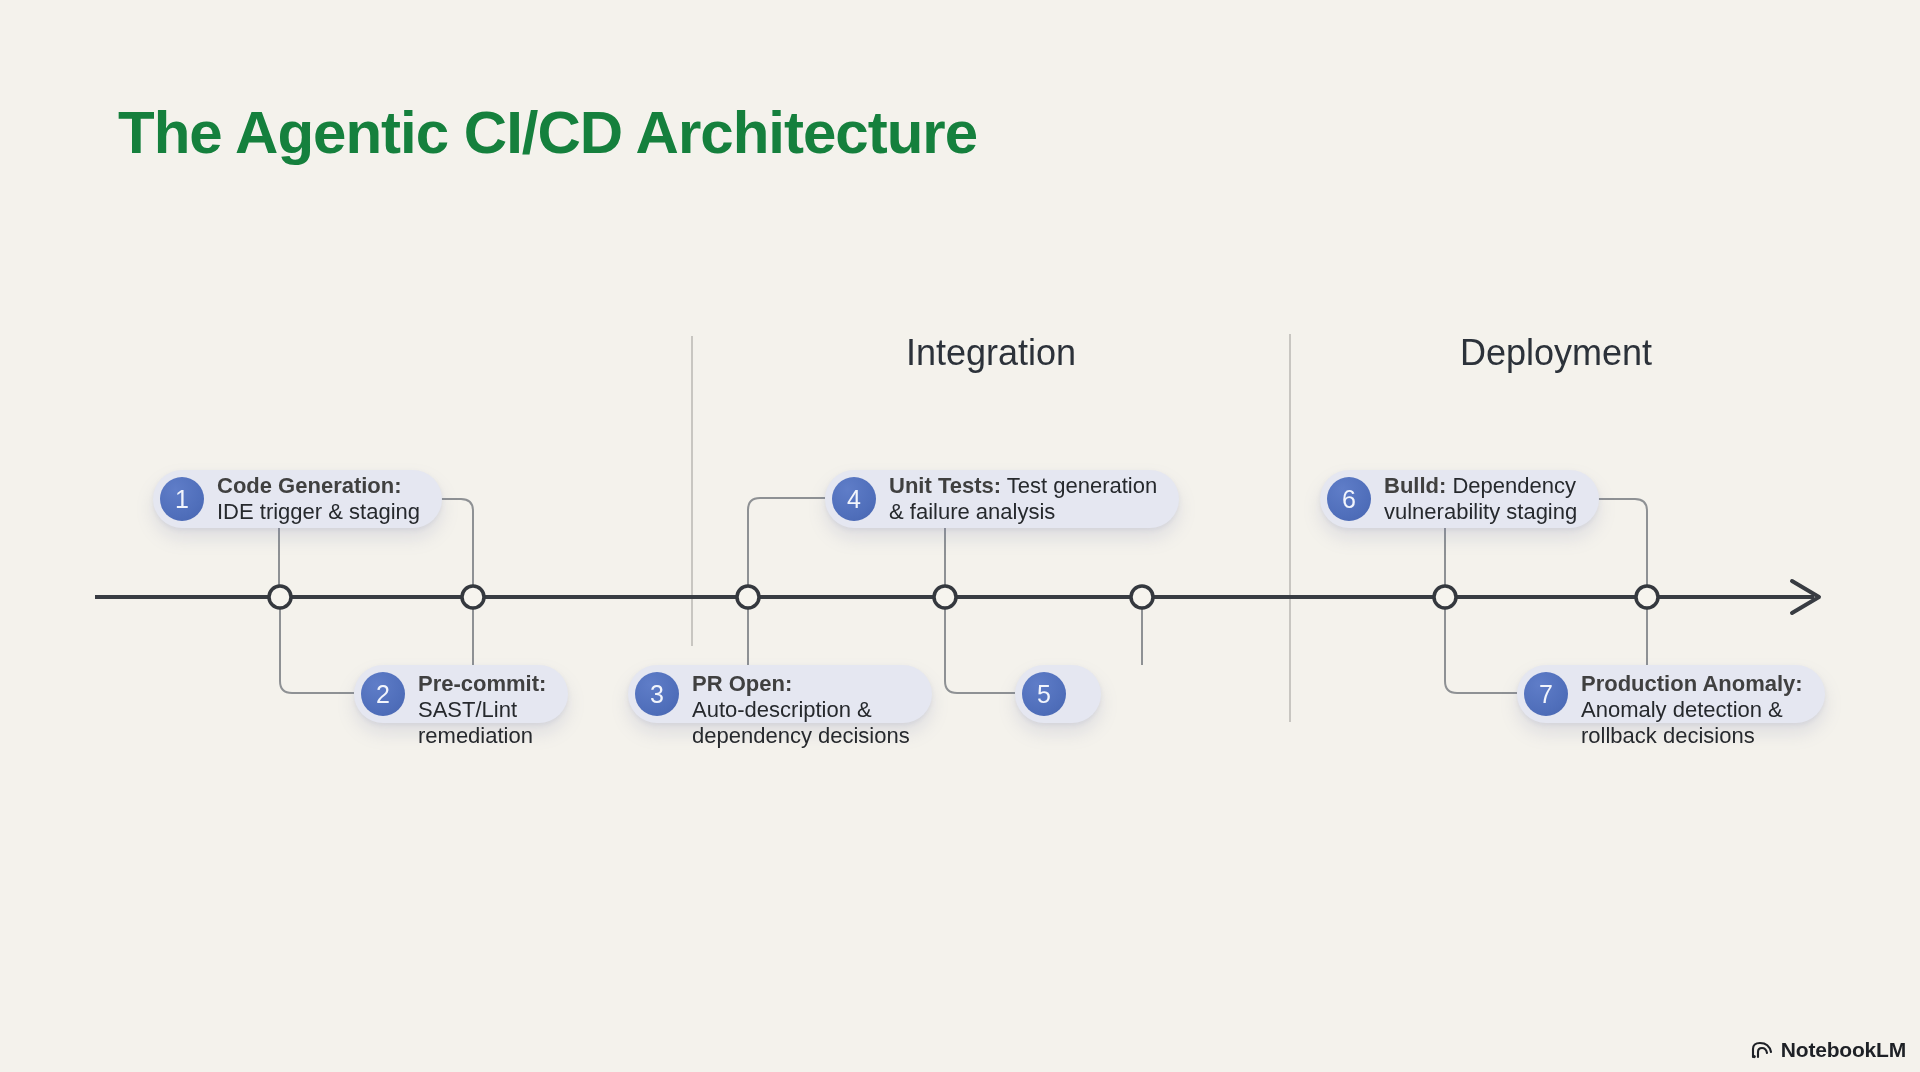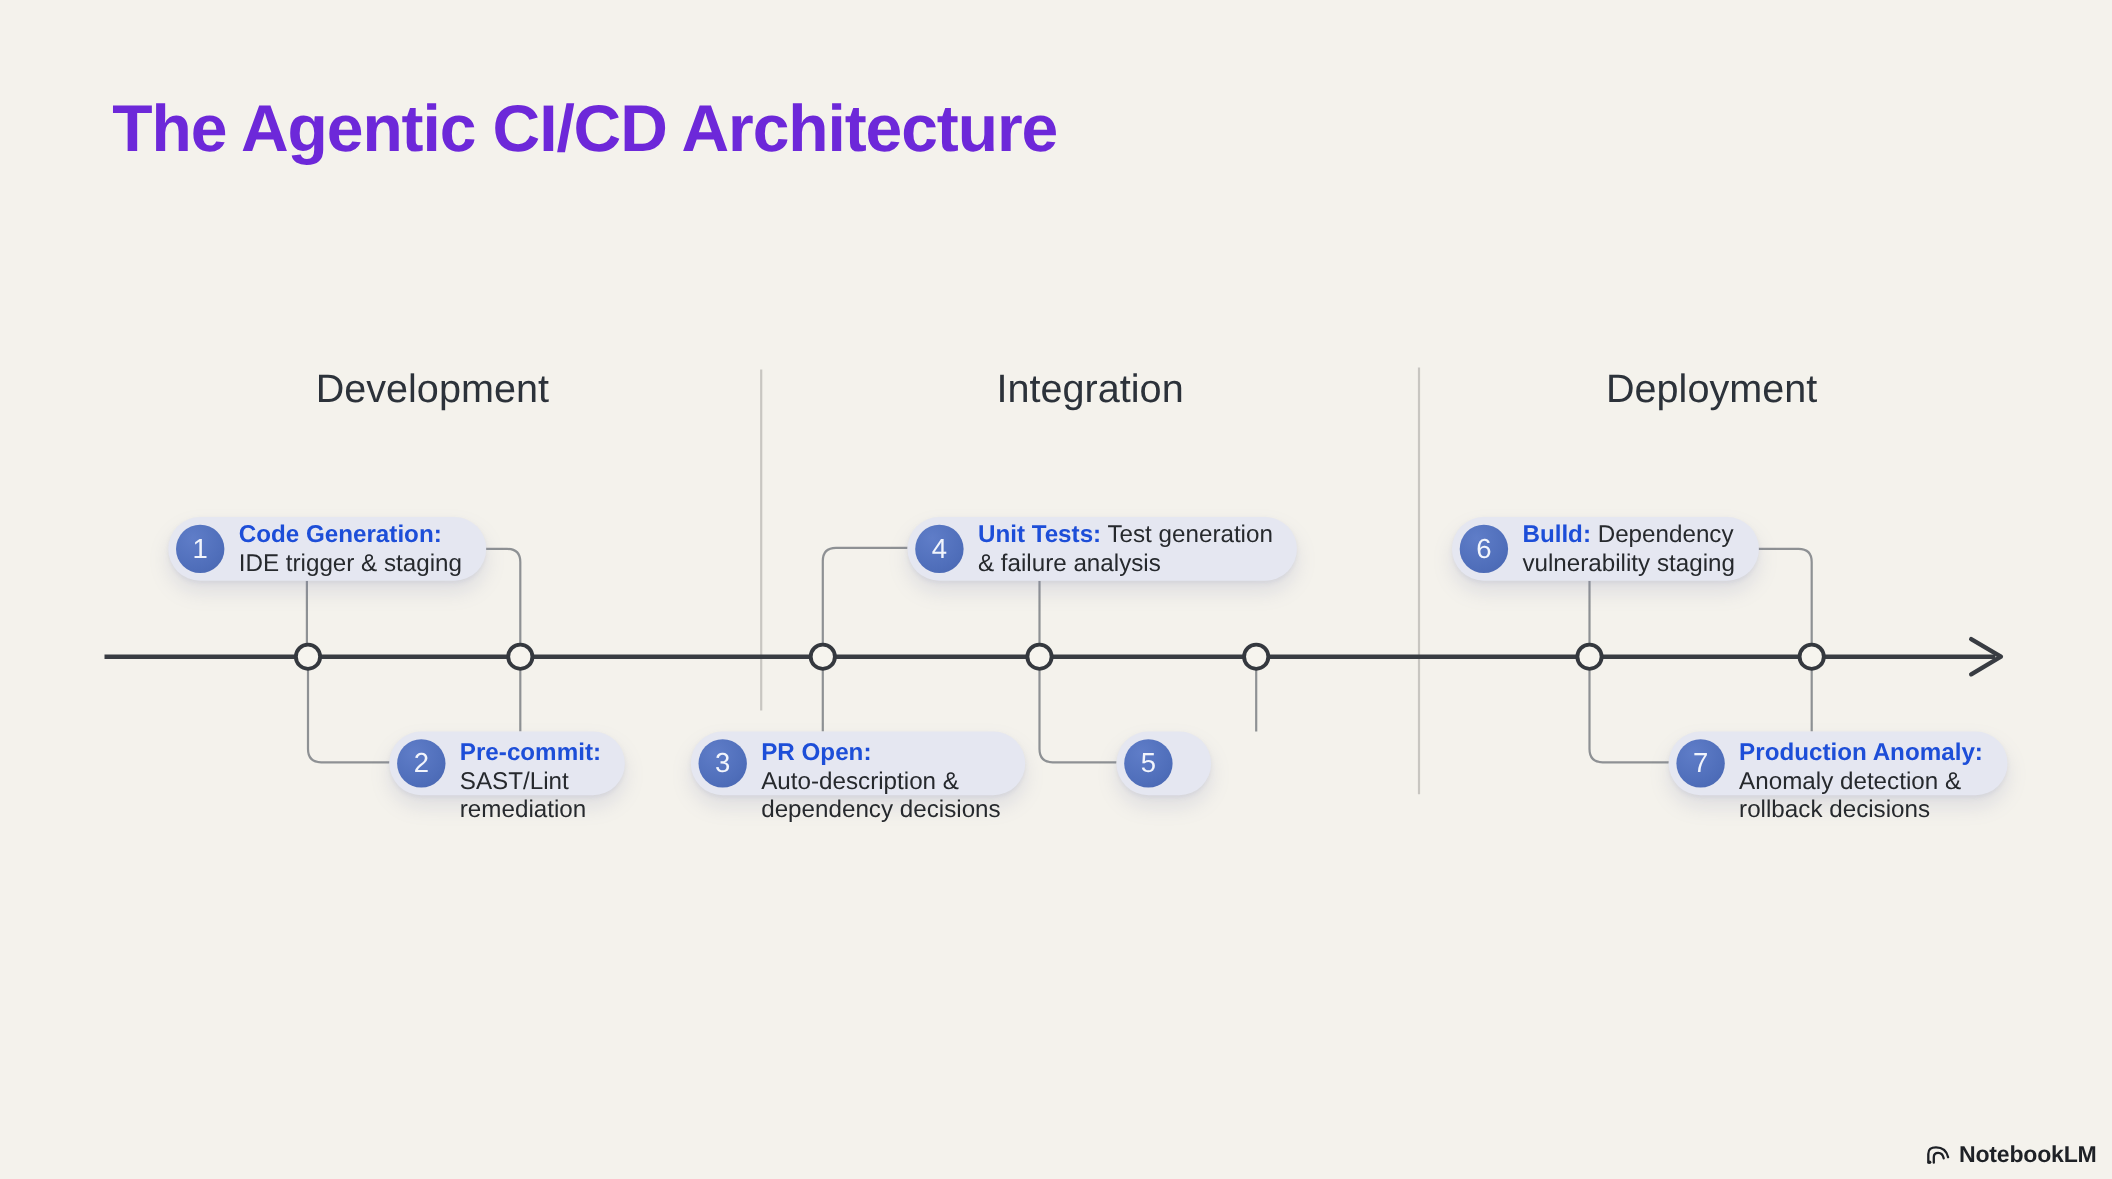--- a/index.html
+++ b/index.html
@@ -6,21 +6,21 @@
   .stage{
     position:relative;
     width:1920px;height:1072px;
     background:#f4f2ec;
     overflow:hidden;
     font-family:"Liberation Sans","DejaVu Sans",sans-serif;
   }
   .page-title{
     position:absolute;left:102px;top:82px;
     font-size:60px;font-weight:700;letter-spacing:-1px;
-    color:#6d28d9;margin:0;
+    color:#15803d;margin:16px;
   }
   .phase-label{
     position:absolute;top:332px;transform:translateX(-50%);
     font-size:36px;font-weight:400;color:#2c323a;white-space:nowrap;
   }
   .phase-dev{left:393px;}
   .phase-int{left:991px;}
   .phase-dep{left:1556px;text-align:right;}
   .diagram-svg{position:absolute;left:0;top:0;}
   .pill{
@@ -43,21 +43,21 @@
     color:#f2f5fc;
     display:flex;align-items:center;justify-content:center;
     font-size:25px;font-weight:500;
     margin-right:13px;
   }
   .pill.tall .badge{align-self:center;}
   .pill-text{
     font-size:22px;line-height:26px;color:#26292d;white-space:nowrap;
   }
   .pill.tall .pill-text{padding-top:6px;}
-  .pill-text b{color:#1d4ed8;font-weight:700;}
+  .pill-text b{color:#404040;font-weight:700;}
   .p1{left:153px;top:470px;}
   .p2{left:354px;top:665px;}
   .p3{left:628px;top:665px;}
   .p4{left:825px;top:470px;}
   .p5{left:1015px;top:665px;}
   .p6{left:1320px;top:470px;}
   .p7{left:1517px;top:665px;}
   .brand{
     position:absolute;right:14px;bottom:10px;
     display:flex;align-items:center;gap:7px;
@@ -65,21 +65,20 @@
   }
   .brand-text{font-size:21px;font-weight:700;letter-spacing:-0.2px;text-align:center;}
 </style>
 </head>
 <body>
 
 <div class="stage">
 
   <h1 class="page-title">The Agentic CI/CD Architecture</h1>
 
-  <div class="phase-label phase-dev">Development</div>
   <div class="phase-label phase-int">Integration</div>
   <div class="phase-label phase-dep">Deployment</div>
 
   <svg class="diagram-svg" width="1920" height="1072" viewBox="0 0 1920 1072">
 
     <line x1="692" y1="336" x2="692" y2="646" stroke="#c8c6c1" stroke-width="2"></line>
     <line x1="1290" y1="334" x2="1290" y2="722" stroke="#c8c6c1" stroke-width="2"></line>
 
     <g stroke="#8e9194" stroke-width="2" fill="none">
       <path d="M279,528 V586"></path>

